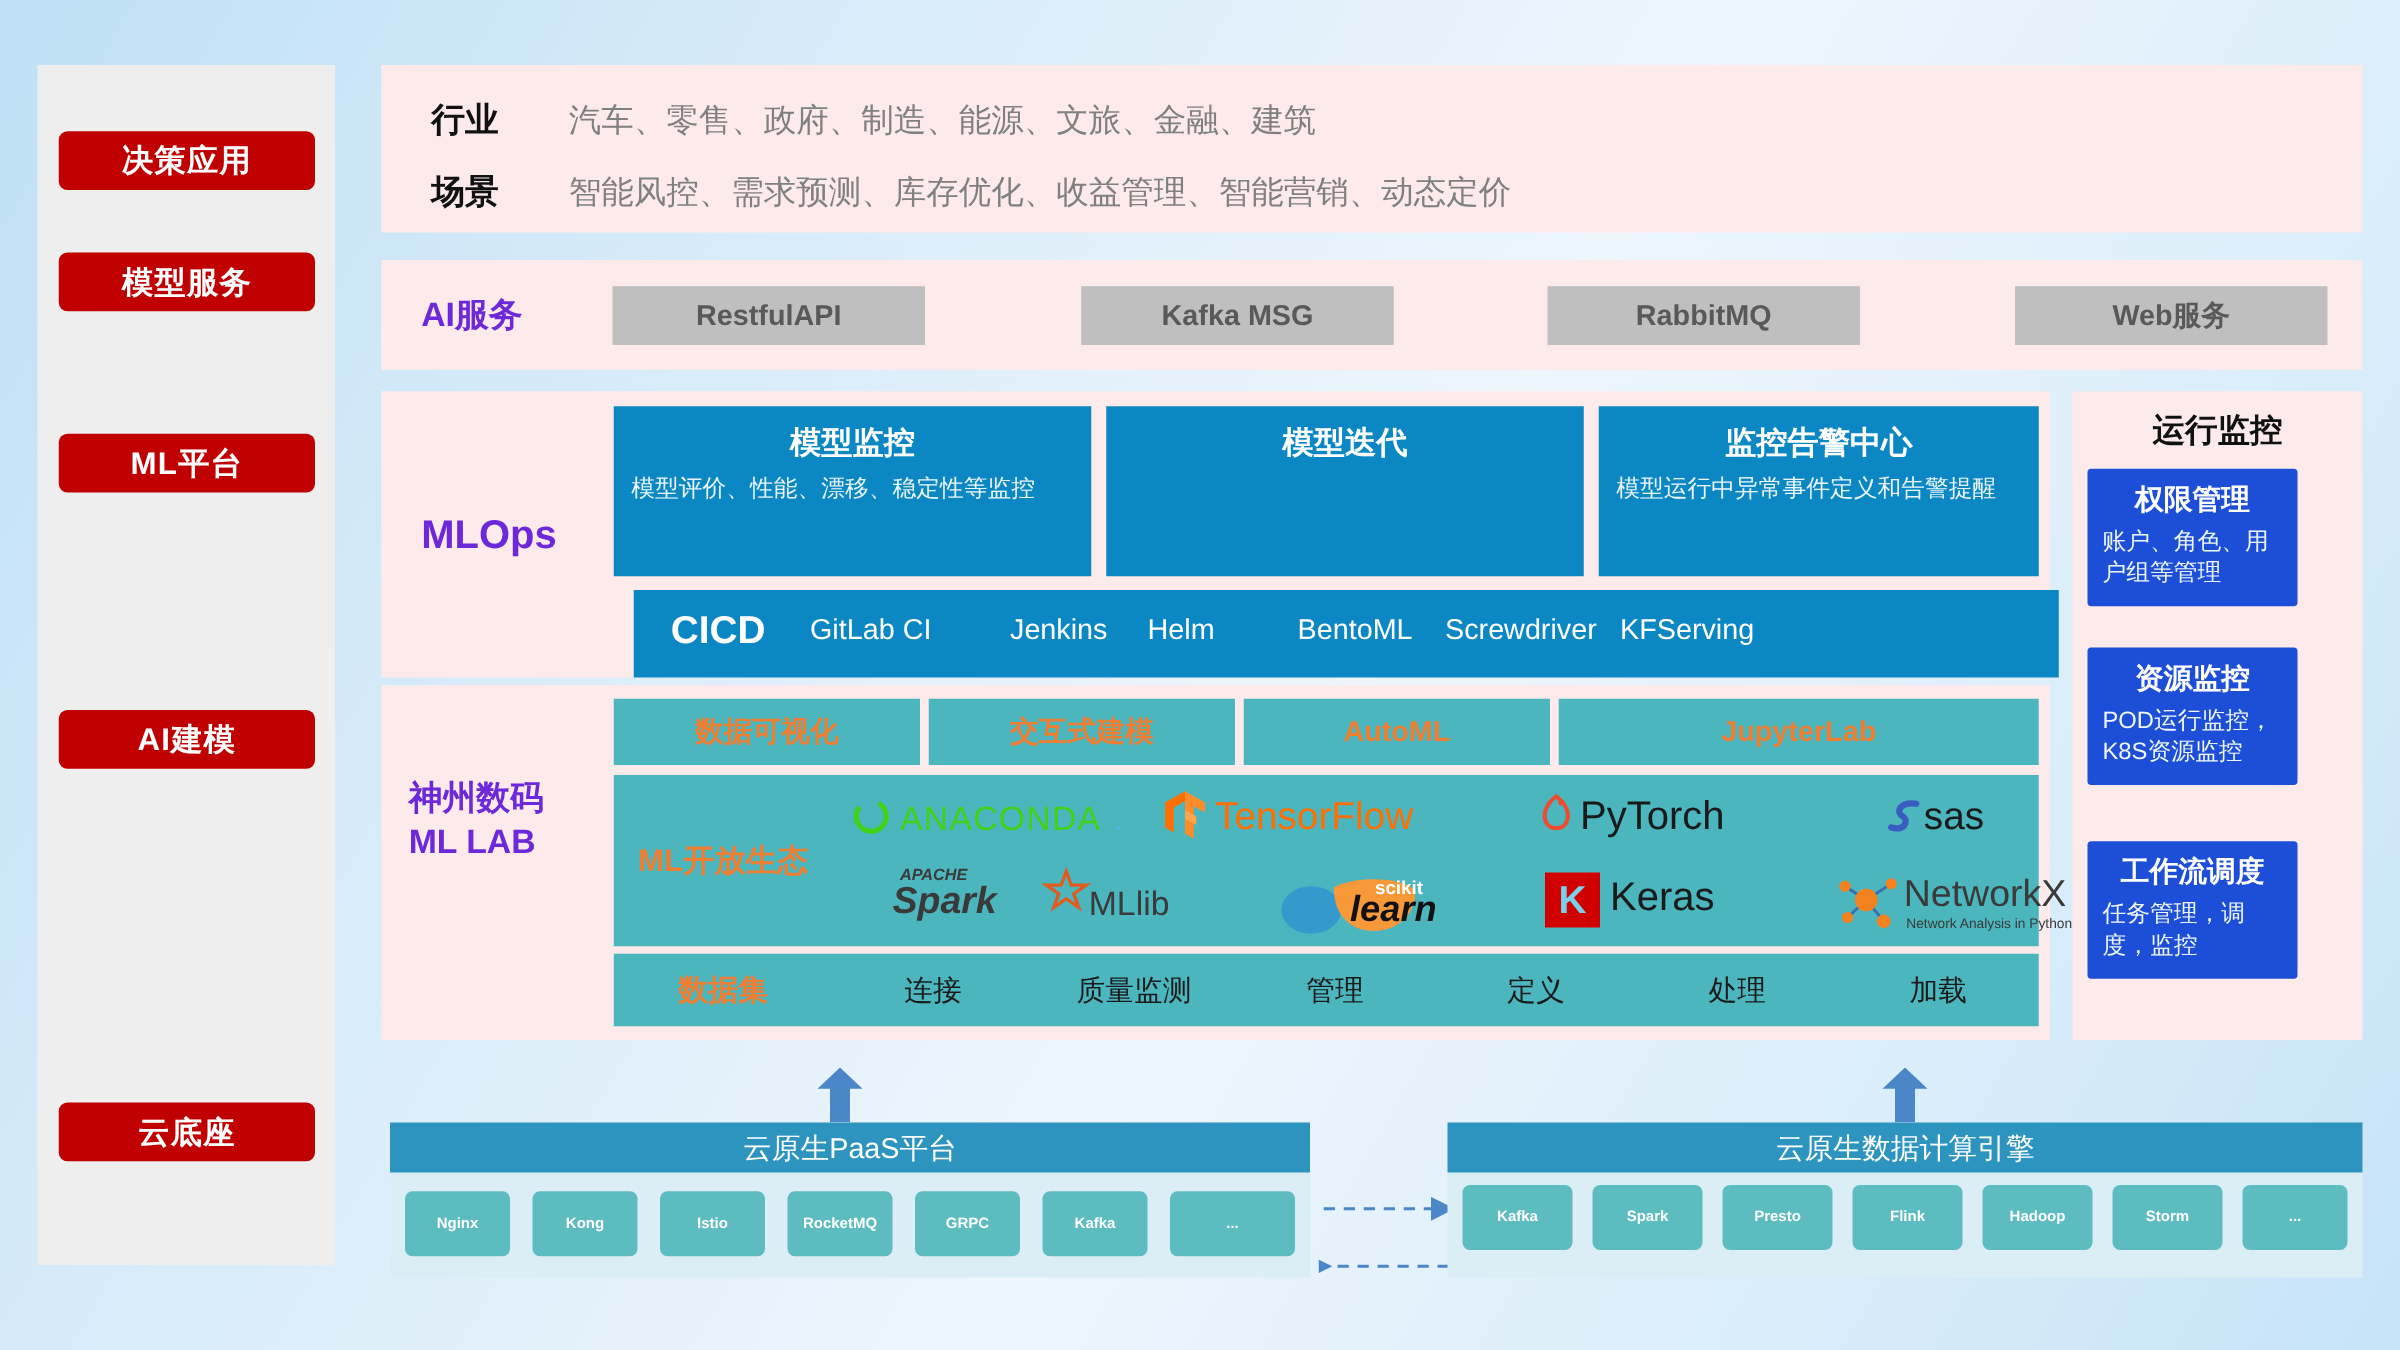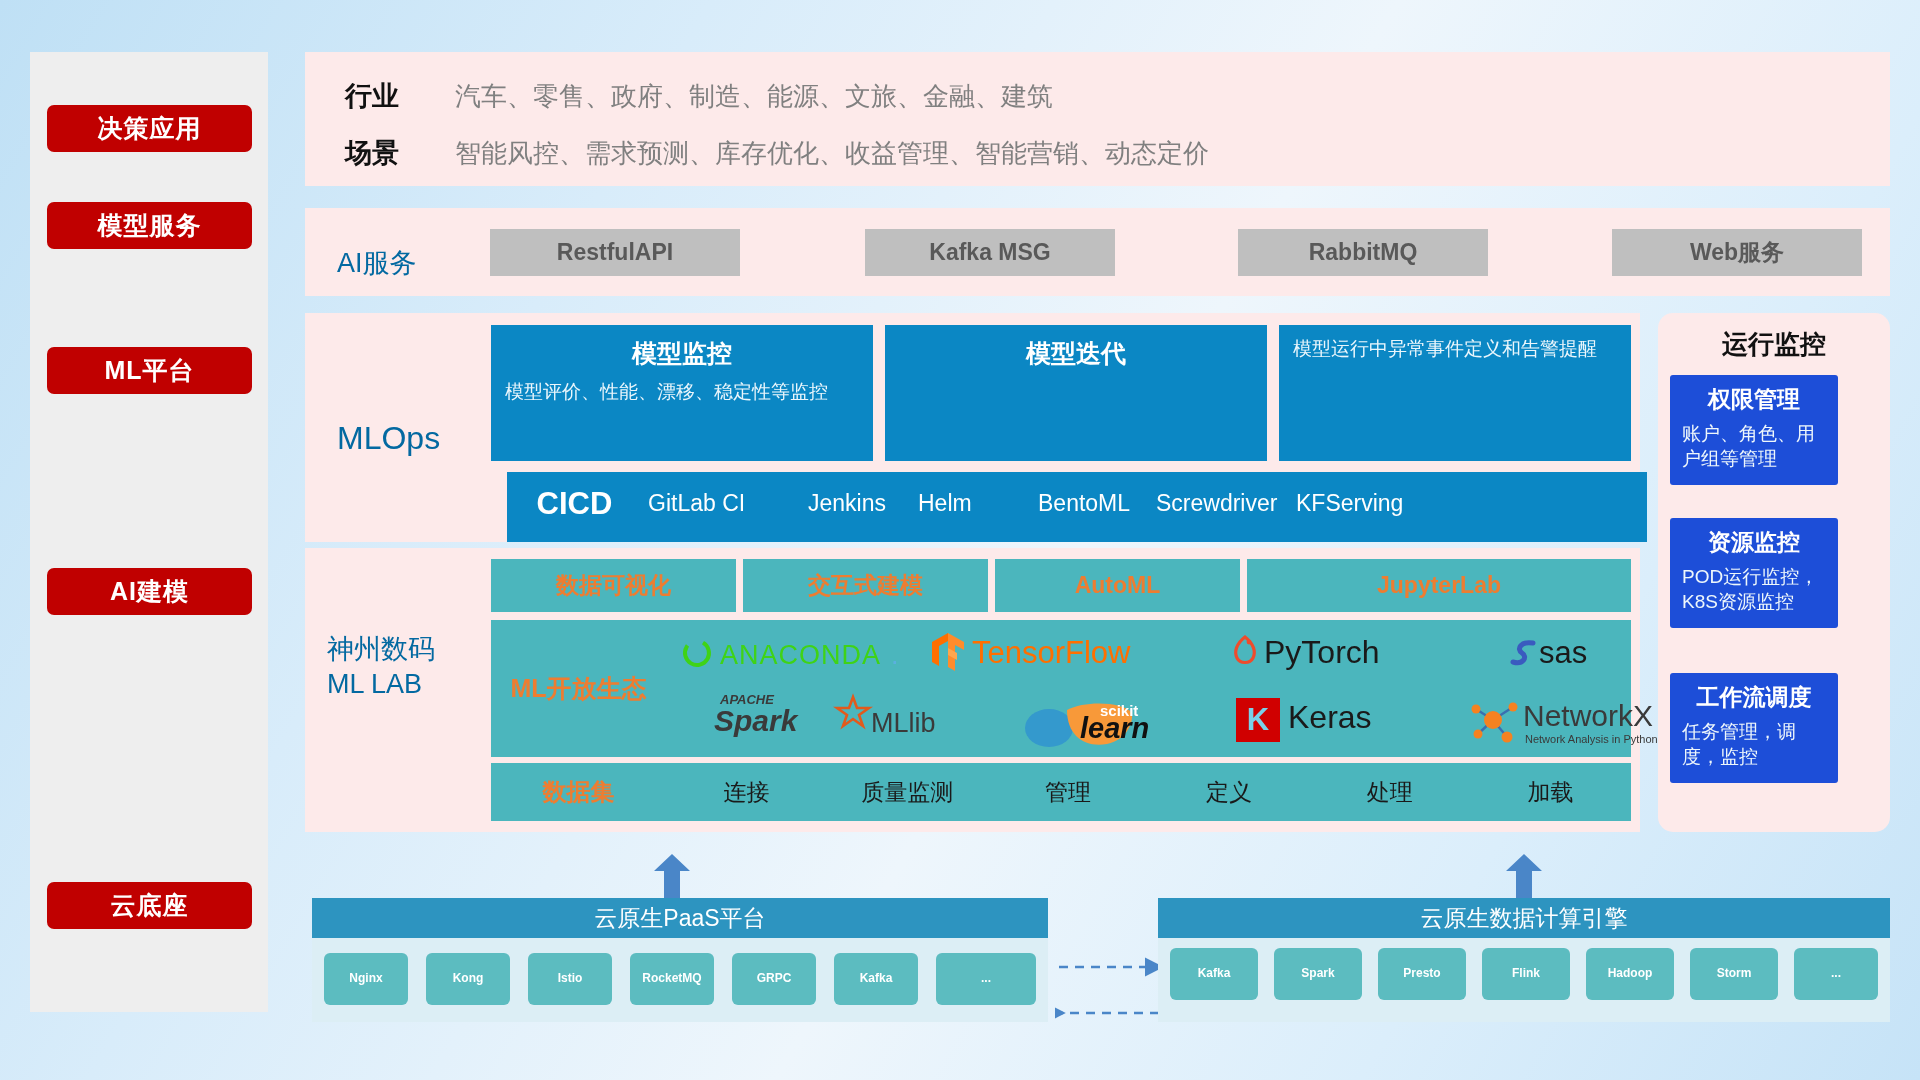--- a/index.html
+++ b/index.html
@@ -22,22 +22,22 @@
     color: #fff; font-size: 25px; font-weight: bold;
     display: flex; align-items: center; justify-content: center;
     letter-spacing: 1px;
   }
 
   
   .pink {
     position: absolute; background: #fdeaea;
   }
   .rowlabel {
-    position: absolute; font-weight: normal; color: #0369a1; font-size: 27px;
-    display: flex; align-items: center; margin-top: 11px;
+    position: absolute; font-weight: bold; color: #6d28d9; font-size: 27px;
+    display: flex; align-items: center;
   }
 
   
   #topblock { left: 305px; top: 52px; width: 1585px; height: 134px; }
   .tb-label { position: absolute; left: 40px; font-size: 27px; font-weight: bold; color: #111; }
   .tb-text  { position: absolute; left: 150px; font-size: 26px; color: #808080; white-space: nowrap; }
 
   
   #aiblock { left: 305px; top: 208px; width: 1585px; height: 88px; }
   #aiblock .rowlabel { left: 32px; top: 0; height: 88px; }
@@ -88,21 +88,21 @@
   .eco-label { width: 175px; color: #ed7d31; font-size: 25px; font-weight: bold; text-align: center; }
   .eco-logos { flex: 1; position: relative; height: 137px; }
   #databar {
     position: absolute; left: 186px; top: 215px; width: 1140px; height: 58px;
     background: #4bb6bd; display: flex; align-items: center;
   }
   #databar .db-label { width: 175px; color: #ed7d31; font-size: 24px; font-weight: bold; text-align: center; }
   .db-item { flex: 1; color: #1a1a1a; font-size: 23px; text-align: center; }
 
   
-  #monitorcol { left: 1658px; top: 313px; width: 232px; height: 519px; border-radius: 15px; }
+  #monitorcol { left: 1658px; top: 313px; width: 232px; height: 519px; }
   #monitorcol .mc-title {
     position: absolute; left: 0; top: 14px; width: 232px; text-align: center;
     font-size: 26px; font-weight: bold; color: #111;
   }
   .mon-card {
     position: absolute; left: 12px; width: 168px; background: #1d4ed8;
     border-radius: 3px; padding: 9px 12px 0 12px; color: #fff;
   }
   .mon-card .mn-title { font-size: 23px; font-weight: bold; text-align: center; margin-bottom: 6px; }
   .mon-card .mn-desc { font-size: 19px; line-height: 1.32; color: #eef7fb; }
@@ -156,20 +156,21 @@
     <div class="rowlabel">MLOps</div>
 
     <div class="blue-card" style="left:186px; width:382px">
       <div class="bc-title">模型监控</div>
       <div class="bc-desc">模型评价、性能、漂移、稳定性等监控</div>
     </div>
     <div class="blue-card" style="left:580px; width:382px">
       <div class="bc-title">模型迭代</div>
     </div>
     <div class="blue-card" style="left:974px; width:352px">
+      <div class="bc-title">监控告警中心</div>
       <div class="bc-desc">模型运行中异常事件定义和告警提醒</div>
     </div>
 
     <div id="cicdbar">
       <div class="cicd-title">CICD</div>
       <div class="cicd-item" style="max-width:160px">GitLab CI</div>
       <div class="cicd-item" style="max-width:110px">Jenkins</div>
       <div class="cicd-item" style="max-width:120px">Helm</div>
       <div class="cicd-item" style="max-width:118px">BentoML</div>
       <div class="cicd-item" style="max-width:140px">Screwdriver</div>

